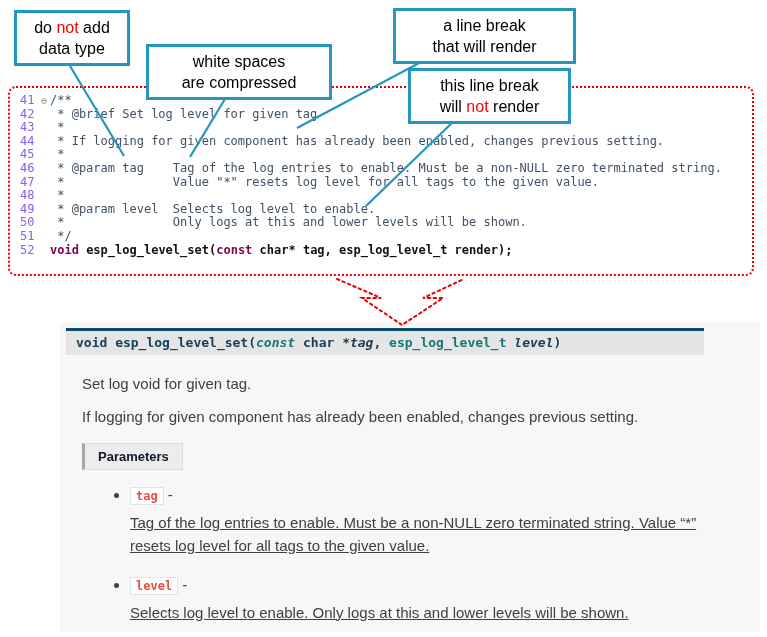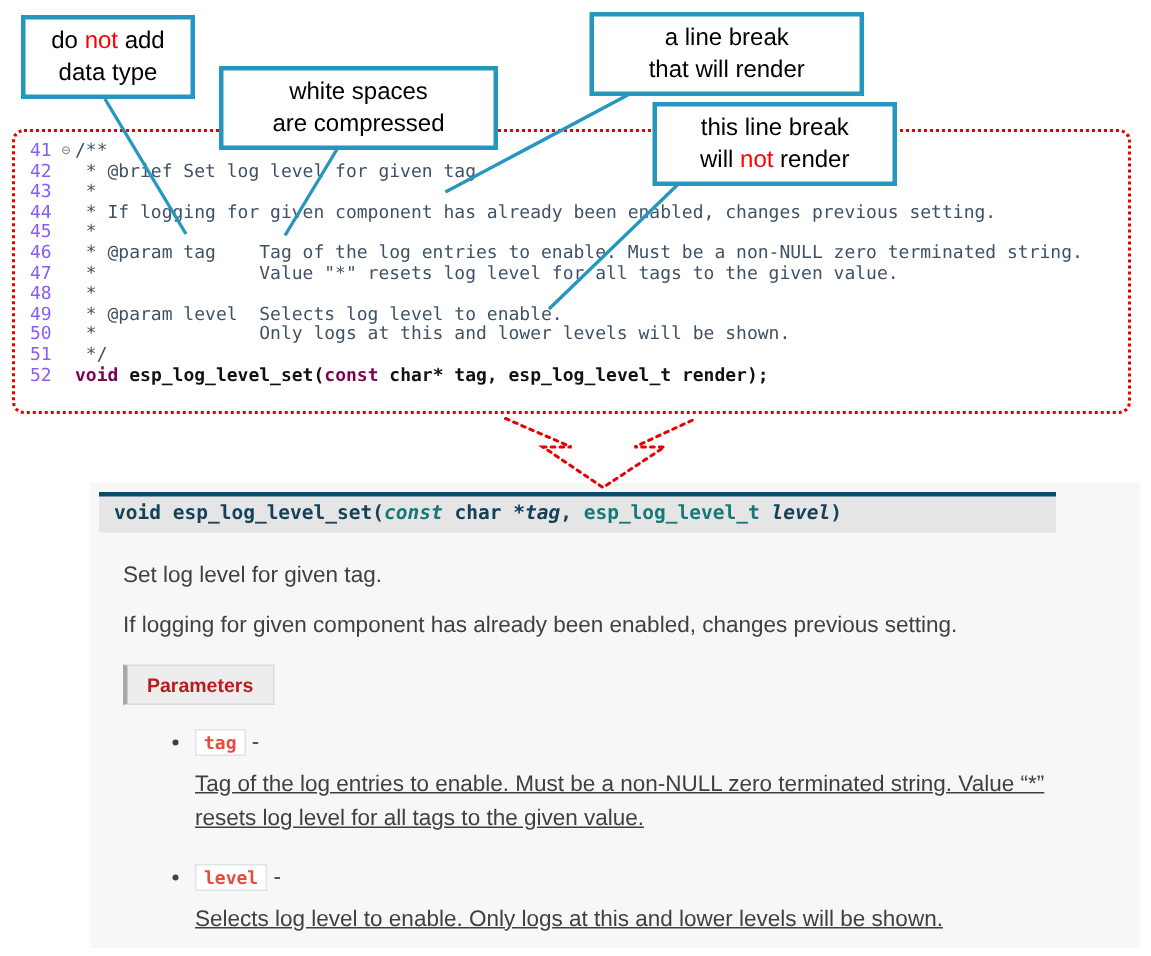--- a/index.html
+++ b/index.html
@@ -35,21 +35,21 @@
        padding:4px 10px 5px 10px;font-family:"DejaVu Sans Mono",monospace;
        font-size:13px;font-weight:bold;color:#15405a;}
   .sig span{white-space:pre;}
   .sig .skw{color:#157878;font-style:italic;}
   .sig .stype{color:#157878;}
   .sig .pname{font-style:italic;}
   .brief{margin:20px 0 0 22px;font-size:15px;}
   .detail{margin:16px 0 0 22px;font-size:15px;}
   .rubric-wrap{margin:18px 0 0 22px;}
   .rubric{display:inline-block;background:#ededed;border:1px solid #dcdcdc;
-          border-left:3px solid #a8a8a8;color:#b91c1c;font-weight:bold;
+          border-left:3px solid #a8a8a8;color:#0f172a;font-weight:bold;
           font-size:13px;padding:5px 13px;}
   #docs-panel ul{margin:16px 0 0 0;padding-left:70px;list-style:disc;}
   #docs-panel li{margin-bottom:18px;font-size:15px;}
   .chip{font-family:"DejaVu Sans Mono",monospace;font-size:12px;font-weight:bold;
         color:#e74c3c;background:#fff;border:1px solid #e1e4e5;padding:1px 5px;
         white-space:pre;}
   .pdesc{margin:8px 0 0 0;width:600px;line-height:1.55;font-size:15px;text-decoration:underline;}
 </style>
 </head>
 <body>
@@ -72,21 +72,21 @@
   <div class="callout" style="left:146px;top:44px;width:186px;">
     <span>white spaces</span><br>
     <span>are compressed</span>
   </div>
 
   <div class="callout" style="left:393px;top:8px;width:183px;">
     <span>a line break</span><br>
     <span>that will render</span>
   </div>
 
-  <div class="callout" style="left:408px;top:68px;width:163px;margin-left:27px;">
+  <div class="callout" style="left:408px;top:68px;width:163px;">
     <span>this line break</span><br>
     <span>will </span><span class="red">not</span><span> render</span>
   </div>
 
   <div id="code-panel">
     <div class="code-line">
       <span class="ln">41</span>
       <span class="fold">⊖</span>
       <span class="ct">/**</span>
     </div>
@@ -143,21 +143,21 @@
     <div class="code-line">
       <span class="ln">52</span>
       <span class="fold"></span>
       <span class="ct decl"><span class="kw">void</span><span> </span><span class="fname">esp_log_level_set</span><span>(</span><span class="kw">const</span><span> char* tag, esp_log_level_t render);</span></span>
     </div>
   </div>
 
   <div id="docs-panel">
     <div class="sig"><span>void</span><span> </span><span>esp_log_level_set</span><span>(</span><span class="skw">const</span><span> char *</span><span class="pname">tag</span><span>, </span><span class="stype">esp_log_level_t</span><span> </span><span class="pname">level</span><span>)</span></div>
 
-    <p class="brief">Set log level for given tag.</p>
+    <p class="brief">Set log void for given tag.</p>
     <p class="detail">If logging for given component has already been enabled, changes previous setting.</p>
 
     <div class="rubric-wrap">
       <span class="rubric">Parameters</span>
     </div>
 
     <ul>
       <li>
         <span class="chip">tag</span><span> - </span>
         <p class="pdesc">Tag of the log entries to enable. Must be a non-NULL zero terminated string. Value “*” resets log level for all tags to the given value.</p>

